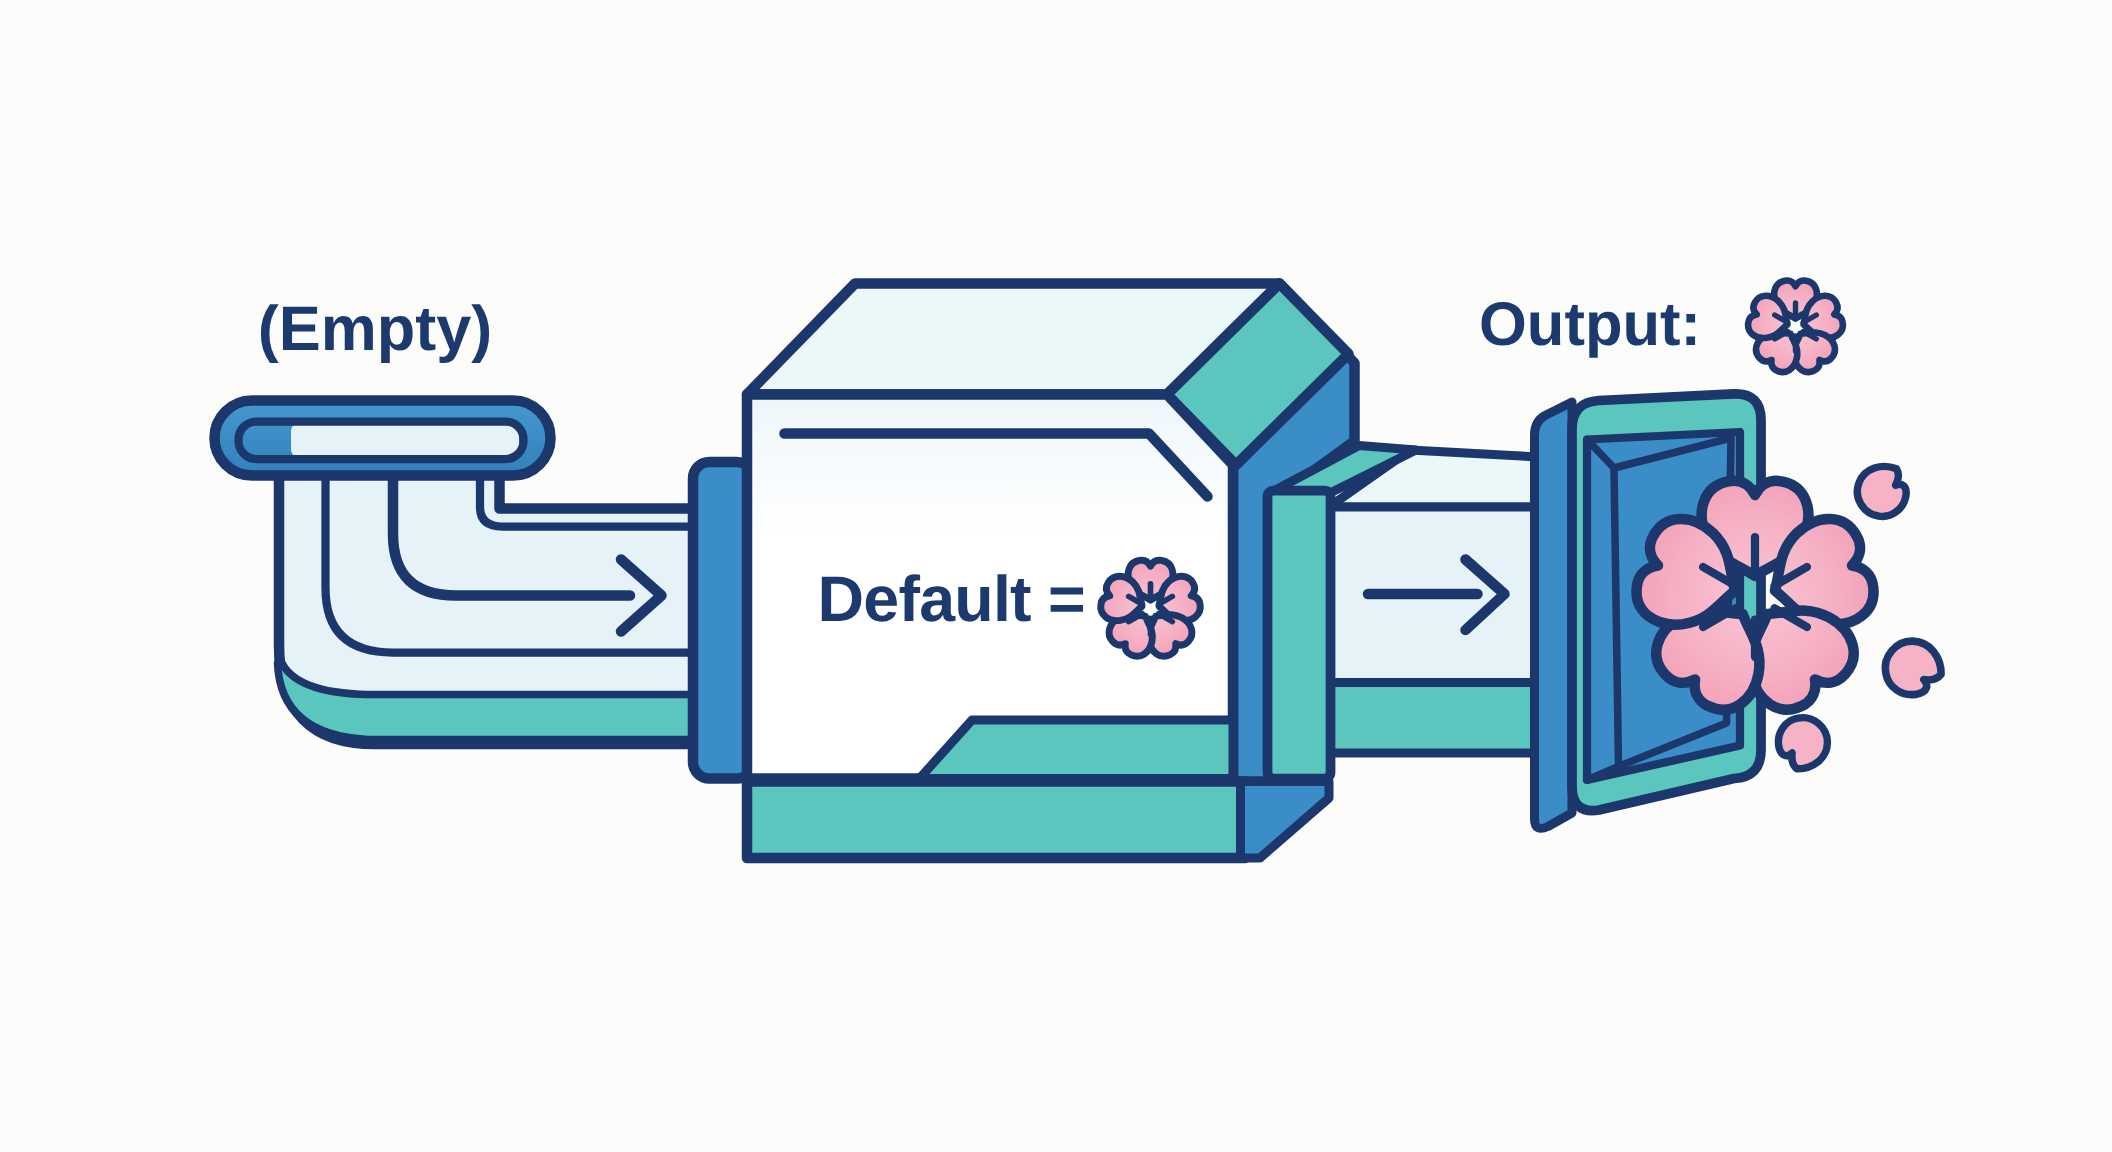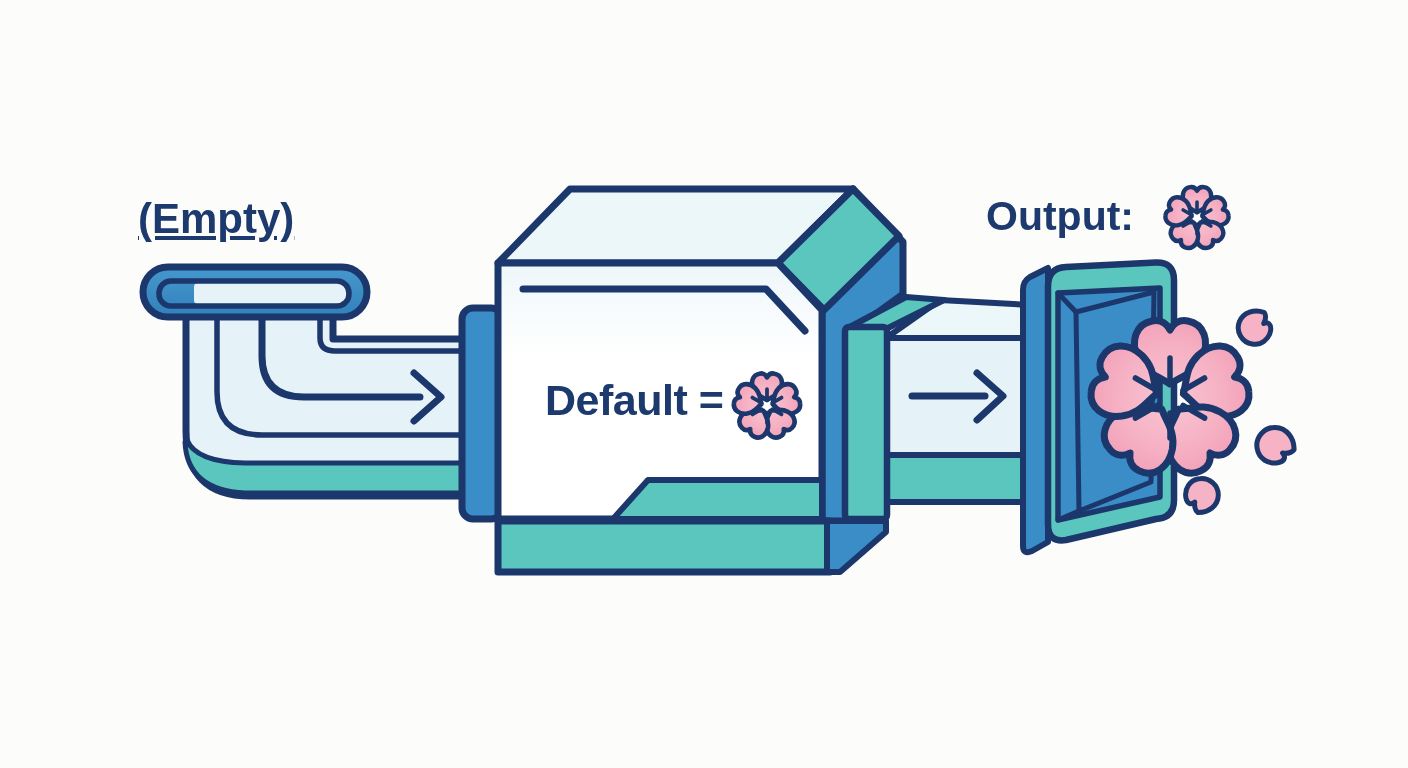--- a/index.html
+++ b/index.html
@@ -11,21 +11,21 @@
     font-family:"Liberation Sans",sans-serif;
   }
   .stage svg{position:absolute;left:0;top:0;}
   .label{
     position:absolute;
     font-weight:700;
     color:var(--text-navy,#1d3a6f);
     line-height:1;
     white-space:nowrap;
   }
-  #label-empty{left:138px;top:198px;width:224px;font-size:42px;text-decoration:underline;}
+  #label-empty{left:138px;top:198px;width:224px;text-align:center;font-size:42px;}
   #label-default{left:545px;top:379px;font-size:43px;letter-spacing:-0.5px;}
   #label-output{left:986px;top:196px;font-size:41px;}
   
   .sn{stroke:var(--navy,#1b376c);}
   .jr{stroke-linejoin:round;stroke-linecap:round;}
   .f-blue{fill:var(--blue,#3a8dc7);}
   .f-teal{fill:var(--teal,#5ac6be);}
   .f-pale{fill:var(--pale,#e5f2f8);}
   .f-top{fill:var(--pale-top,#ecf7f9);}
   .f-none{fill:none;}

